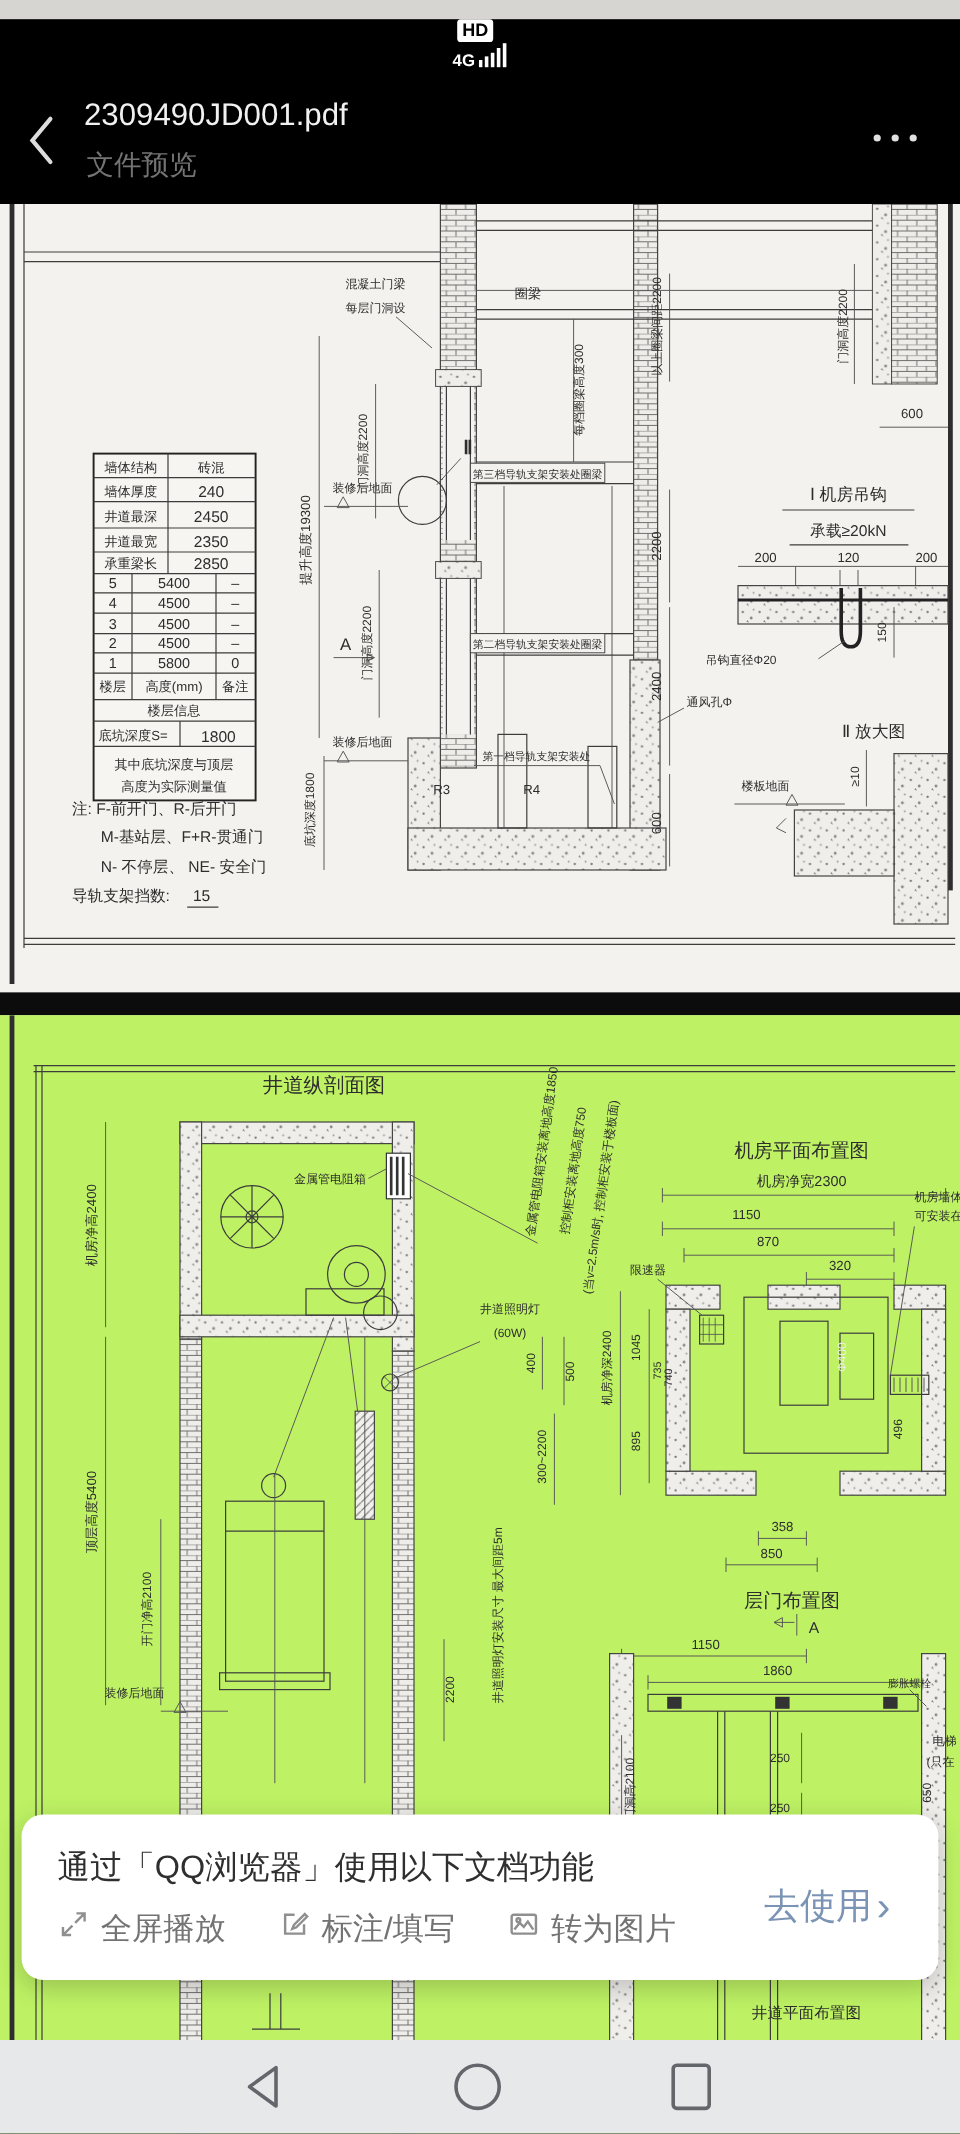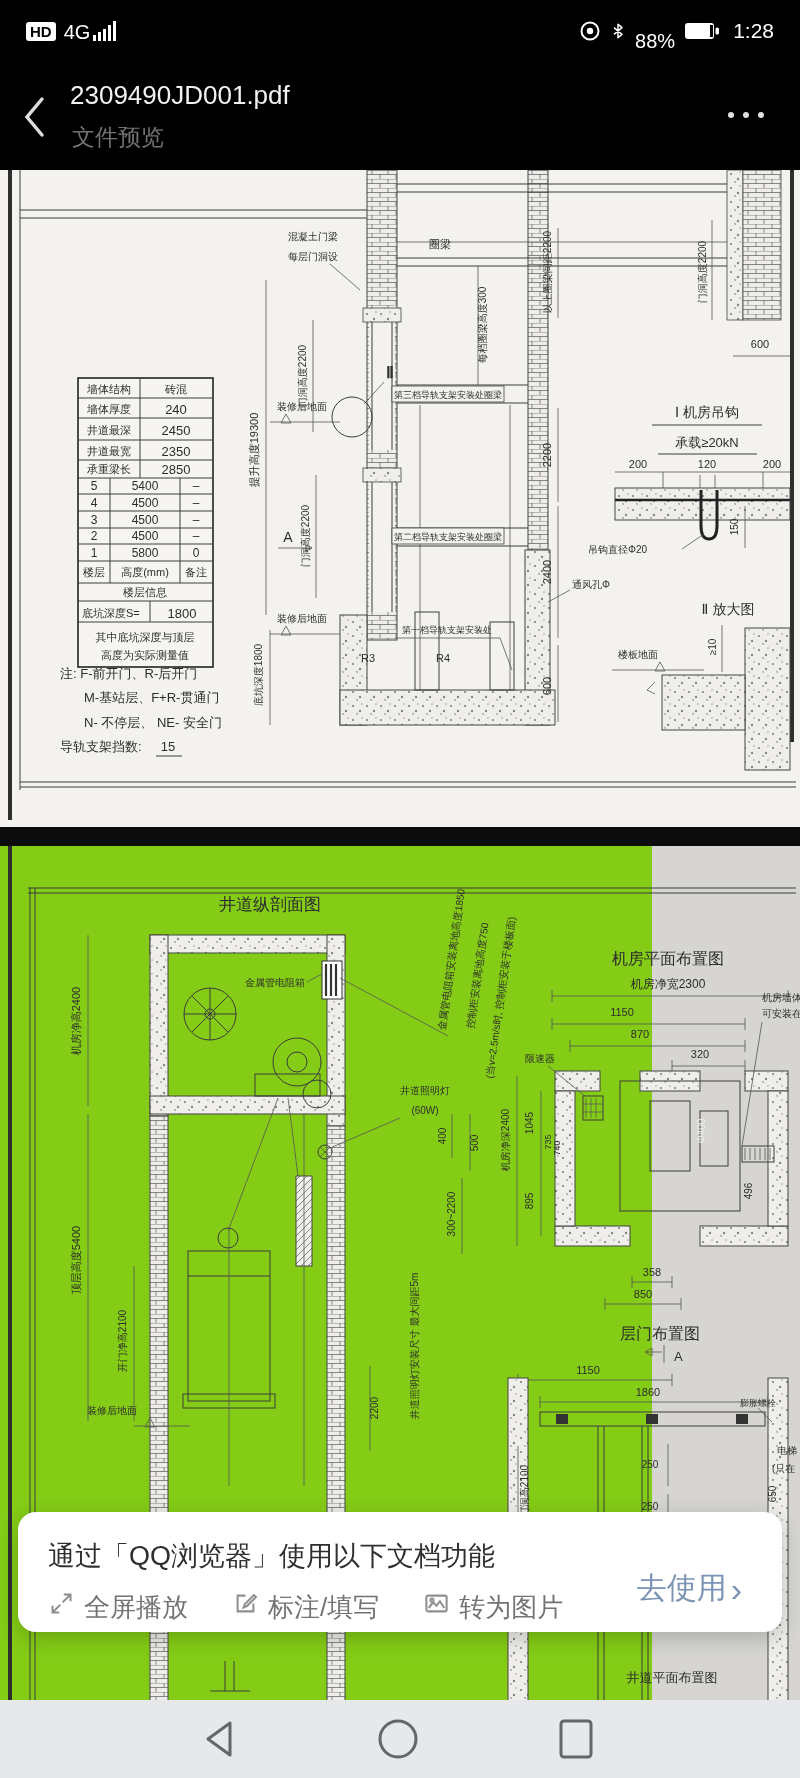--- a/index.html
+++ b/index.html
@@ -1,46 +1,46 @@
 <!DOCTYPE html>
 <html><head>
 <meta charset="utf-8">
 <style>
   html,body{margin:0;padding:0;background:#222;}
   .screen{position:relative;width:800px;height:1778px;margin:0 auto;overflow:hidden;
           background:#d6d5d2;font-family:"Liberation Sans",sans-serif;}
   
-  .status{position:absolute;top:0;left:0;width:800px;height:62px;background:#000;
-          display:flex;align-items:center;padding:0 26px;box-sizing:border-box;color:#fff;}
+  .status{position:absolute;top:16px;left:0;width:800px;height:62px;background:#000;
+          display:flex;align-items:center;padding:0 26px;box-sizing:border-box;color:#fff;flex-direction:column;}
   .hd-badge{background:#fff;color:#000;font-weight:bold;font-size:15px;border-radius:3px;
             padding:1px 4px;margin-right:8px;}
   .netwrap{display:flex;align-items:flex-end;gap:3px;}
-  .net{font-size:20px;font-weight:normal;line-height:1;}
+  .net{font-size:14px;font-weight:bold;line-height:1;}
   .s-right{margin-left:auto;display:flex;align-items:center;gap:9px;}
   .pct{font-size:20px;margin-top:20px;}
   .time{font-size:21px;margin-left:4px;text-align:right;}
   
   .apphead{position:absolute;top:62px;left:0;width:800px;height:108px;background:#000;}
   .back{position:absolute;left:22px;top:34px;width:26px;height:42px;}
   .title{position:absolute;left:70px;top:18px;font-size:26px;color:#f1f1f1;}
   .subtitle{position:absolute;left:72px;top:60px;font-size:23px;color:#737373;}
   .dots{position:absolute;right:36px;top:50px;display:flex;gap:9px;}
   .dots i{width:6px;height:6px;border-radius:50%;background:#e0e0e0;}
   
   .page1{position:absolute;top:170px;left:0;width:800px;height:657px;background:#f3f2ee;}
   .sep{position:absolute;top:827px;left:0;width:800px;height:19px;background:#0c0c0c;}
-  .page2{position:absolute;top:846px;left:0;width:652px;height:932px;background:#84cc16;}
+  .page2{position:absolute;top:846px;left:0;width:800px;height:932px;background:#bef264;}
   svg text{font-family:"Liberation Sans",sans-serif;fill:#2d2d2d;}
   .t9{font-size:9px}.t10{font-size:10px}.t11{font-size:11px}.t12{font-size:12px}
   .t13{font-size:13px}.t14{font-size:14px}.t16{font-size:16px}.t17{font-size:17px}
   .mid{text-anchor:middle}
   .ln{stroke:#3c3c3c;stroke-width:1;fill:none}
   .dim{stroke:#555;stroke-width:0.8;fill:none}
   
-  .banner{position:absolute;left:18px;top:1512px;width:764px;height:120px;background:#fff;
+  .banner{position:absolute;left:18px;top:1512px;width:764px;height:138px;background:#fff;
           border-radius:18px;box-shadow:0 6px 22px rgba(0,0,0,.20);z-index:30;}
   .banner-title{position:absolute;left:30px;top:26px;font-size:27px;color:#2f2f2f;}
   .go{position:absolute;right:40px;top:56px;display:flex;align-items:center;gap:4px;
       color:#7b93b4;font-size:30px;cursor:pointer;}
   .go .chev{font-size:34px;line-height:1;}
   .brow{position:absolute;left:30px;top:78px;display:flex;gap:44px;}
   .bbtn{display:flex;gap:9px;color:#737373;font-size:26px;cursor:pointer;}
   .bbtn svg{stroke:#8f8f8f;fill:none;stroke-width:1.8;}
   
   .nav{position:absolute;left:0;bottom:0;width:800px;height:78px;background:#e7e8ea;z-index:40;

